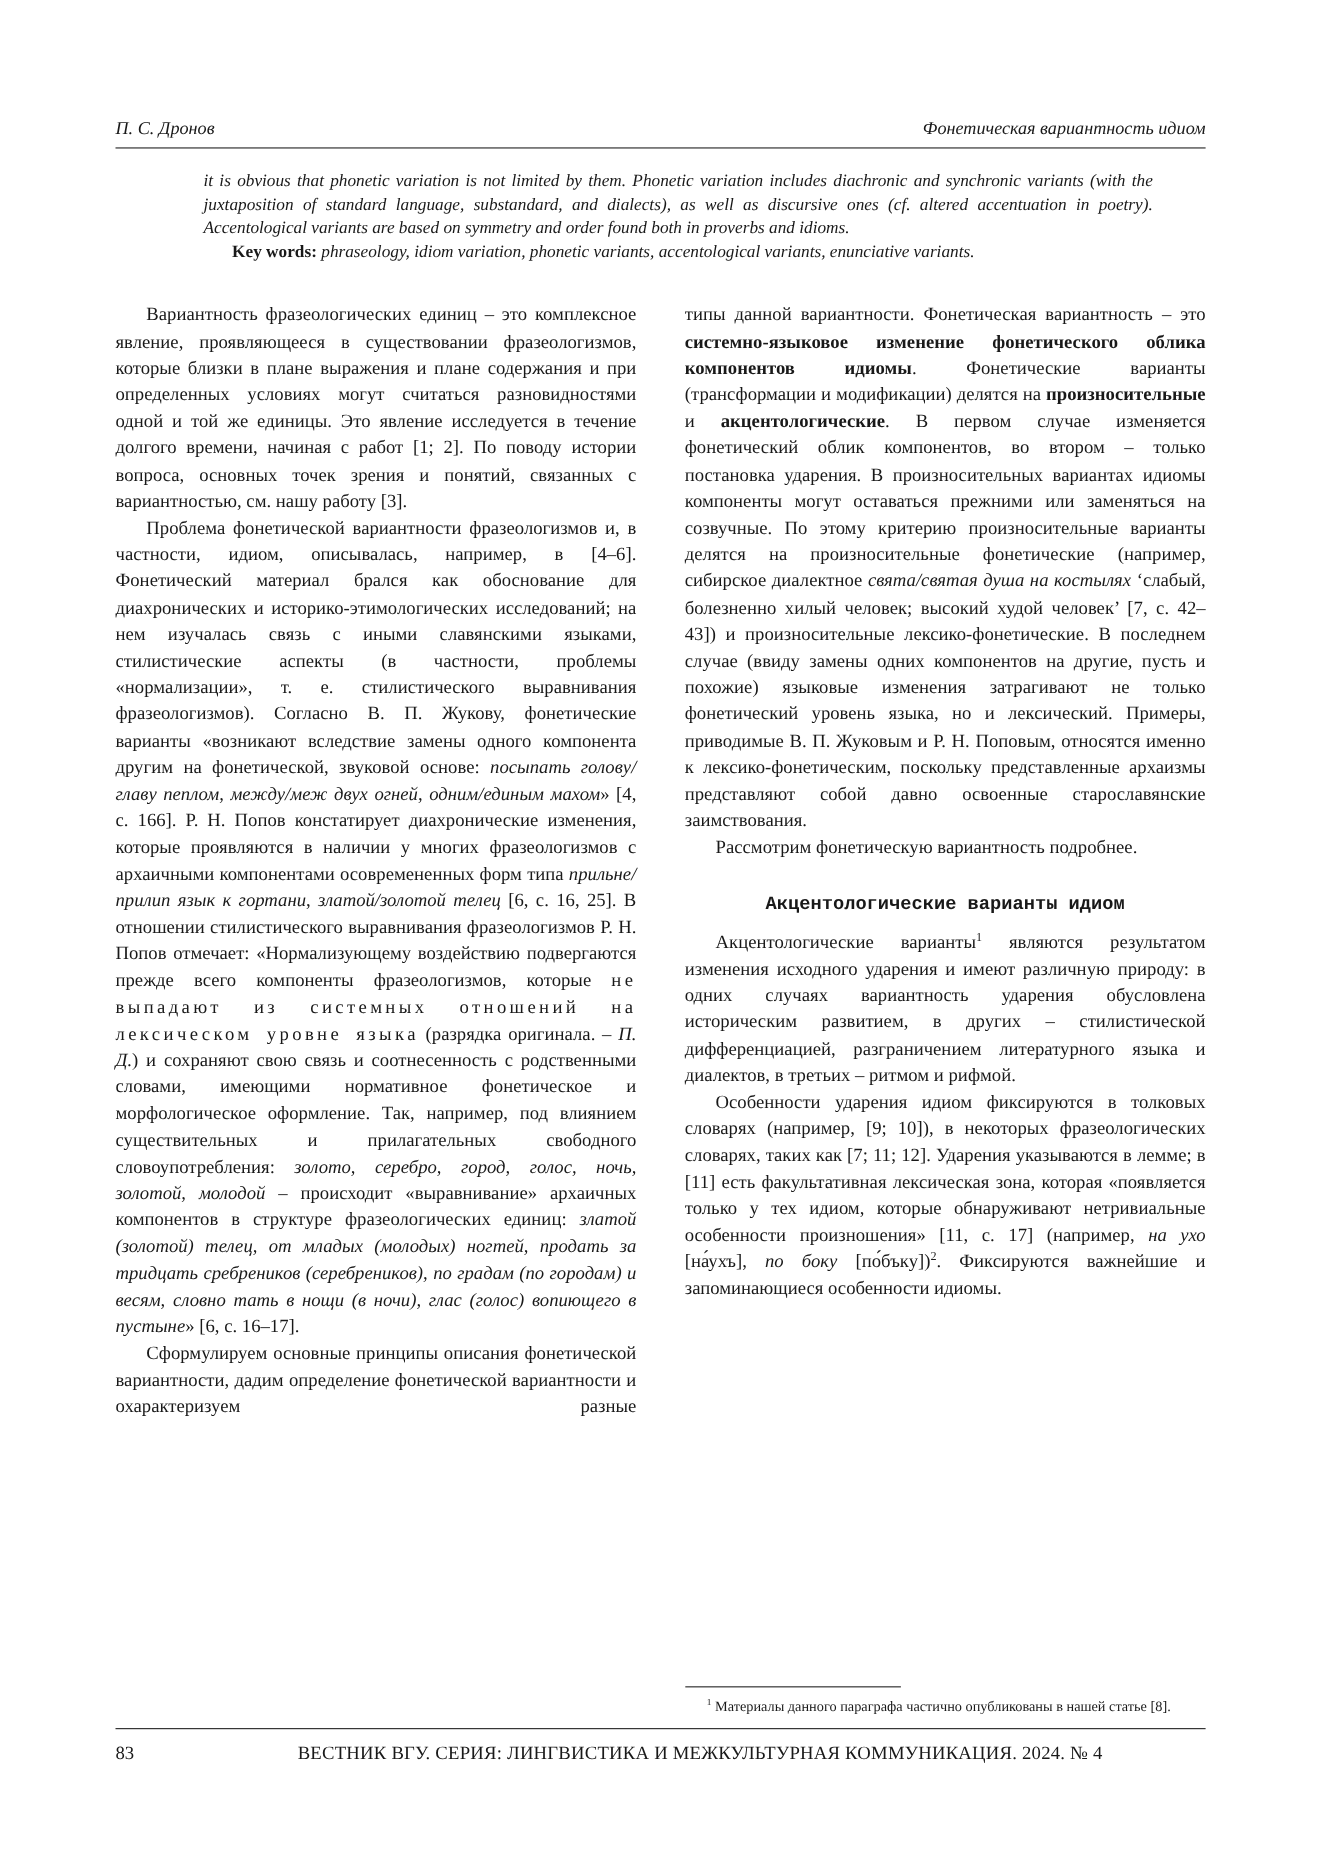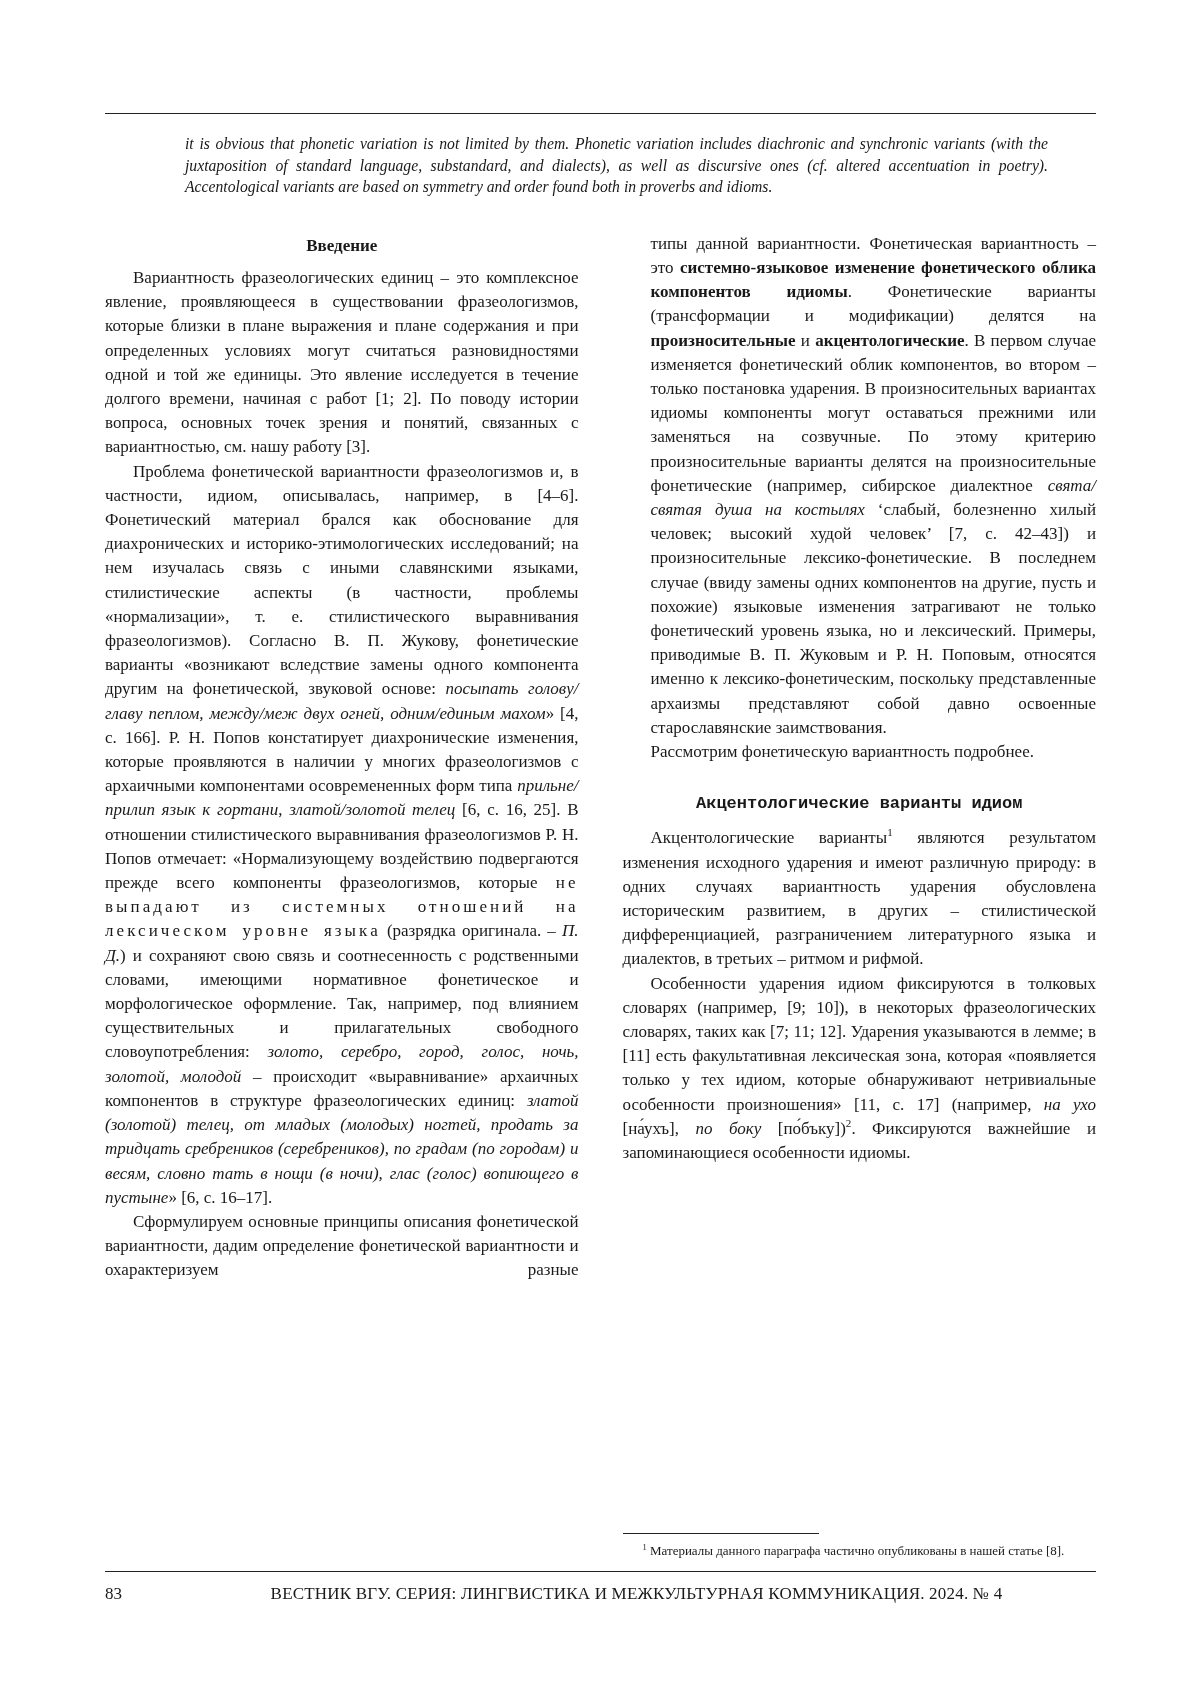--- a/index.html
+++ b/index.html
@@ -23,50 +23,54 @@
   .abstract-text { font-style:italic; }
   .keywords-line { font-style:italic; text-indent:26px; }
   .kw-label { font-weight:bold; font-style:normal; }
   .columns { display:flex; gap:44px; margin-top:34px; flex:1 1 auto; min-height:0; }
   .col { flex:1 1 0; font-size:17px; line-height:24.2px; text-align:justify; hyphens:auto; }
   .col-right { display:flex; flex-direction:column; }
   .section-heading { font-size:17px; font-weight:bold; text-align:center; }
   .section-heading.first { margin:2px 0 8px; }
   .section-heading.second { margin:28px 0 10px;font-family:Liberation Mono, monospace; }
   .body-par { text-indent:28px; }
-  .body-par.no-indent { text-indent:0;margin-left:28px; }
+  .body-par.no-indent { text-indent:0; }
   .body-par.fill-last { text-align-last:justify; }
   sup { font-size:0.65em; line-height:0; vertical-align:super; }
   .r-i { font-style:italic; }
   .r-b { font-weight:bold; }
   .r-sp { letter-spacing:0.18em; word-spacing:0.22em; }
   .footnotes { margin-top:auto; padding-top:10px; }
   .fn-rule { border:none; border-top:1px solid #222; width:196px; margin-bottom:7px; }
   .footnote { font-size:13px; line-height:19.6px; text-indent:20px; text-align:justify; }
   .page-footer { margin-top:auto; padding-top:10px; }
   .footer-rule { border:none; border-top:1.4px solid #222; }
   .footer-line { display:flex; align-items:baseline; margin-top:11px; font-size:17px; line-height:22px; }
   .page-number { width:72px; flex:0 0 auto; }
   .journal-title { flex:1 1 auto; text-align:center; letter-spacing:0.2px; }
 </style>
 </head>
 <body>
 
 <div class="page">
 
+  <header class="running-head">
+    <span>П. С. Дронов</span>
+    <span>Фонетическая вариантность идиом</span>
+  </header>
   <hr class="head-rule">
 
   <section class="abstract">
     <p class="abstract-text">it is obvious that phonetic variation is not limited by them. Phonetic variation includes diachronic and synchronic variants (with the juxtaposition of standard language, substandard, and dialects), as well as discursive ones (cf. altered accentuation in poetry). Accentological variants are based on symmetry and order found both in proverbs and idioms.</p>
+    <p class="keywords-line"><span class="kw-label">Key words:</span><span class="kw-text"> phraseology, idiom variation, phonetic variants, accentological variants, enunciative variants.</span></p>
   </section>
 
   <main class="columns">
 
     <div class="col col-left">
-      <h2 class="section-heading first">Введение</h2>
       <p class="body-par"><span>Вариантность фразеологических единиц – это комплексное явление, проявляющееся в существовании фразеологизмов, которые близки в плане выражения и плане содержания и при определенных условиях могут считаться разновидностями одной и той же единицы. Это явление исследуется в течение долгого времени, начиная с работ [1; 2]. По поводу истории вопроса, основных точек зрения и понятий, связанных с вариантностью, см. нашу работу [3].</span></p>
       <p class="body-par"><span>Проблема фонетической вариантности фразеологизмов и, в частности, идиом, описывалась, например, в [4–6]. Фонетический материал брался как обоснование для диахронических и историко-этимологических исследований; на нем изучалась связь с иными славянскими языками, стилистические аспекты (в частности, проблемы «нормализации», т. е. стилистического выравнивания фразеологизмов). Согласно В. П. Жукову, фонетические варианты «возникают вследствие замены одного компонента другим на фонетической, звуковой основе: </span><span class="r-i">посыпать голову/главу пеплом, между/меж двух огней, одним/единым махом</span><span>» [4, с. 166]. Р. Н. Попов констатирует диахронические изменения, которые проявляются в наличии у многих фразеологизмов с архаичными компонентами осовремененных форм типа </span><span class="r-i">прильне/прилип язык к гортани</span><span>, </span><span class="r-i">златой/золотой телец</span><span> [6, с. 16, 25]. В отношении стилистического выравнивания фразеологизмов Р. Н. Попов отмечает: «Нормализующему воздействию подвергаются прежде всего компоненты фразеологизмов, которые </span><span class="r-sp">не выпадают из системных отношений на лексическом уровне языка</span><span> (разрядка оригинала. – </span><span class="r-i">П. Д.</span><span>) и сохраняют свою связь и соотнесенность с родственными словами, имеющими нормативное фонетическое и морфологическое оформление. Так, например, под влиянием существительных и прилагательных свободного словоупотребления: </span><span class="r-i">золото, серебро, город, голос, ночь, золотой, молодой</span><span> – происходит «выравнивание» архаичных компонентов в структуре фразеологических единиц: </span><span class="r-i">златой (золотой) телец, от младых (молодых) ногтей, продать за тридцать сребреников (серебреников), по градам (по городам) и весям, словно тать в нощи (в ночи), глас (голос) вопиющего в пустыне</span><span>» [6, с. 16–17].</span></p>
       <p class="body-par fill-last"><span>Сформулируем основные принципы описания фонетической вариантности, дадим определение фонетической вариантности и охарактеризуем разные</span></p>
     </div>
 
     <div class="col col-right">
       <p class="body-par no-indent"><span>типы данной вариантности. Фонетическая вариантность – это </span><span class="r-b">системно-языковое изменение фонетического облика компонентов идиомы</span><span>. Фонетические варианты (трансформации и модификации) делятся на </span><span class="r-b">произносительные</span><span> и </span><span class="r-b">акцентологические</span><span>. В первом случае изменяется фонетический облик компонентов, во втором – только постановка ударения. В произносительных вариантах идиомы компоненты могут оставаться прежними или заменяться на созвучные. По этому критерию произносительные варианты делятся на произносительные фонетические (например, сибирское диалектное </span><span class="r-i">свята/святая душа на костылях</span><span> ‘слабый, болезненно хилый человек; высокий худой человек’ [7, с. 42–43]) и произносительные лексико-фонетические. В последнем случае (ввиду замены одних компонентов на другие, пусть и похожие) языковые изменения затрагивают не только фонетический уровень языка, но и лексический. Примеры, приводимые В. П. Жуковым и Р. Н. Поповым, относятся именно к лексико-фонетическим, поскольку представленные архаизмы представляют собой давно освоенные старославянские заимствования.</span></p>
       <p class="body-par"><span>Рассмотрим фонетическую вариантность подробнее.</span></p>
       <h2 class="section-heading second">Акцентологические варианты идиом</h2>
       <p class="body-par"><span>Акцентологические варианты</span><sup>1</sup><span> являются результатом изменения исходного ударения и имеют различную природу: в одних случаях вариантность ударения обусловлена историческим развитием, в других – стилистической дифференциацией, разграничением литературного языка и диалектов, в третьих – ритмом и рифмой.</span></p>

